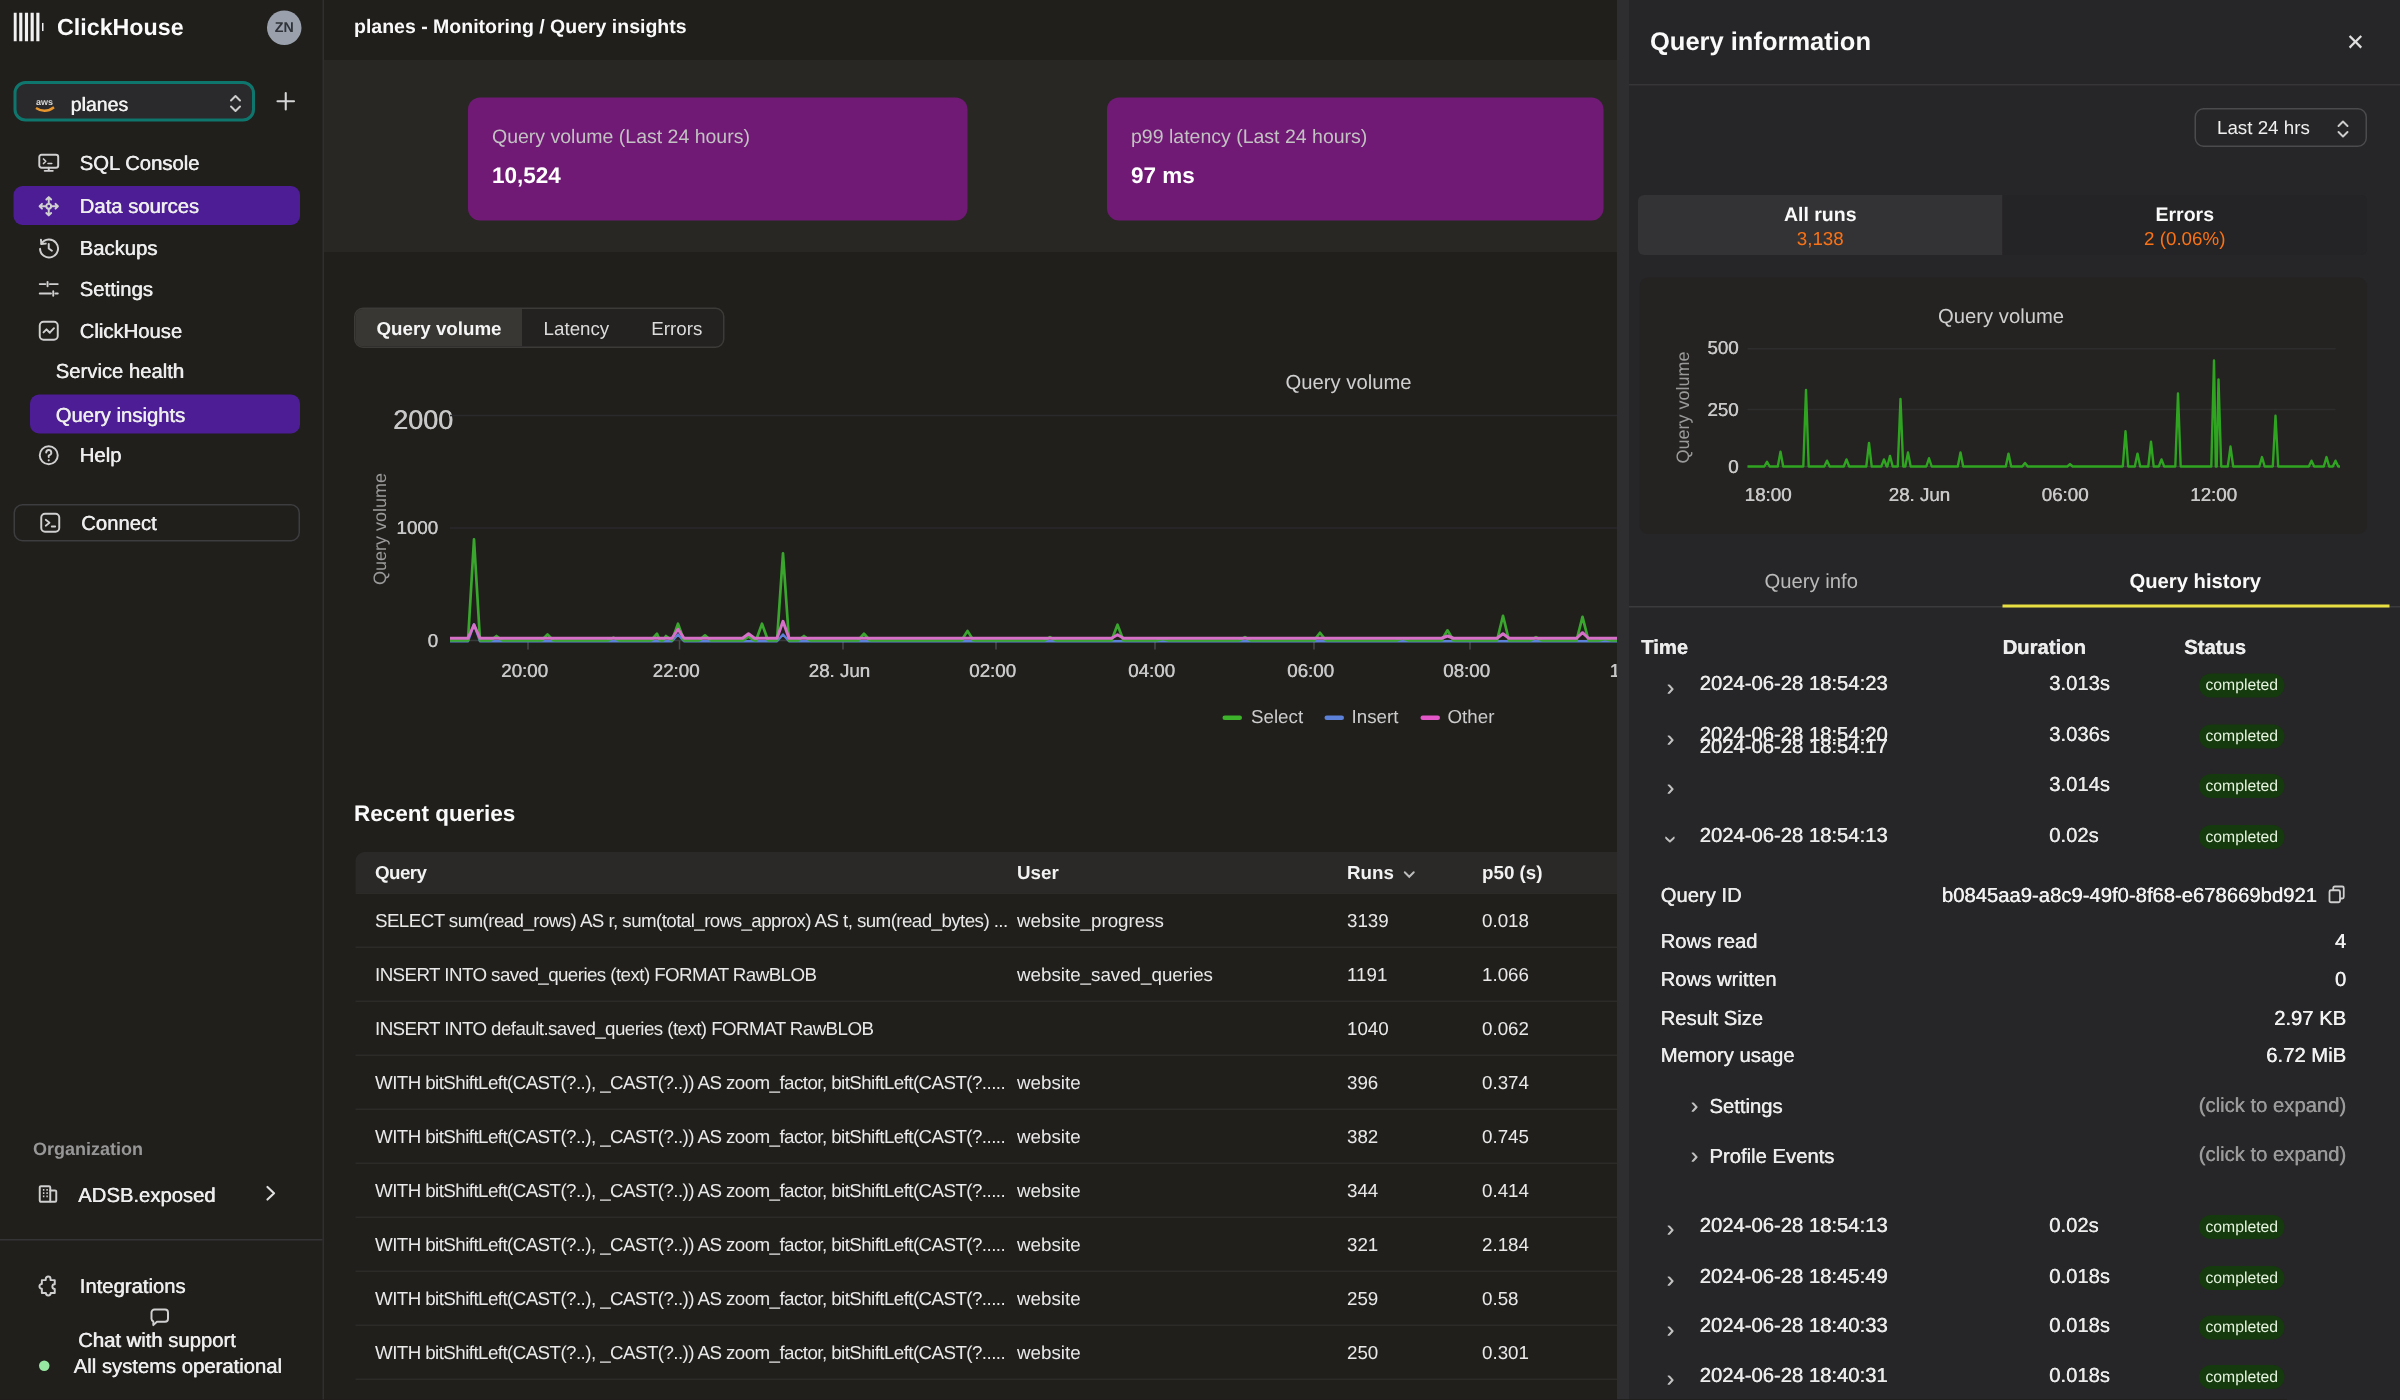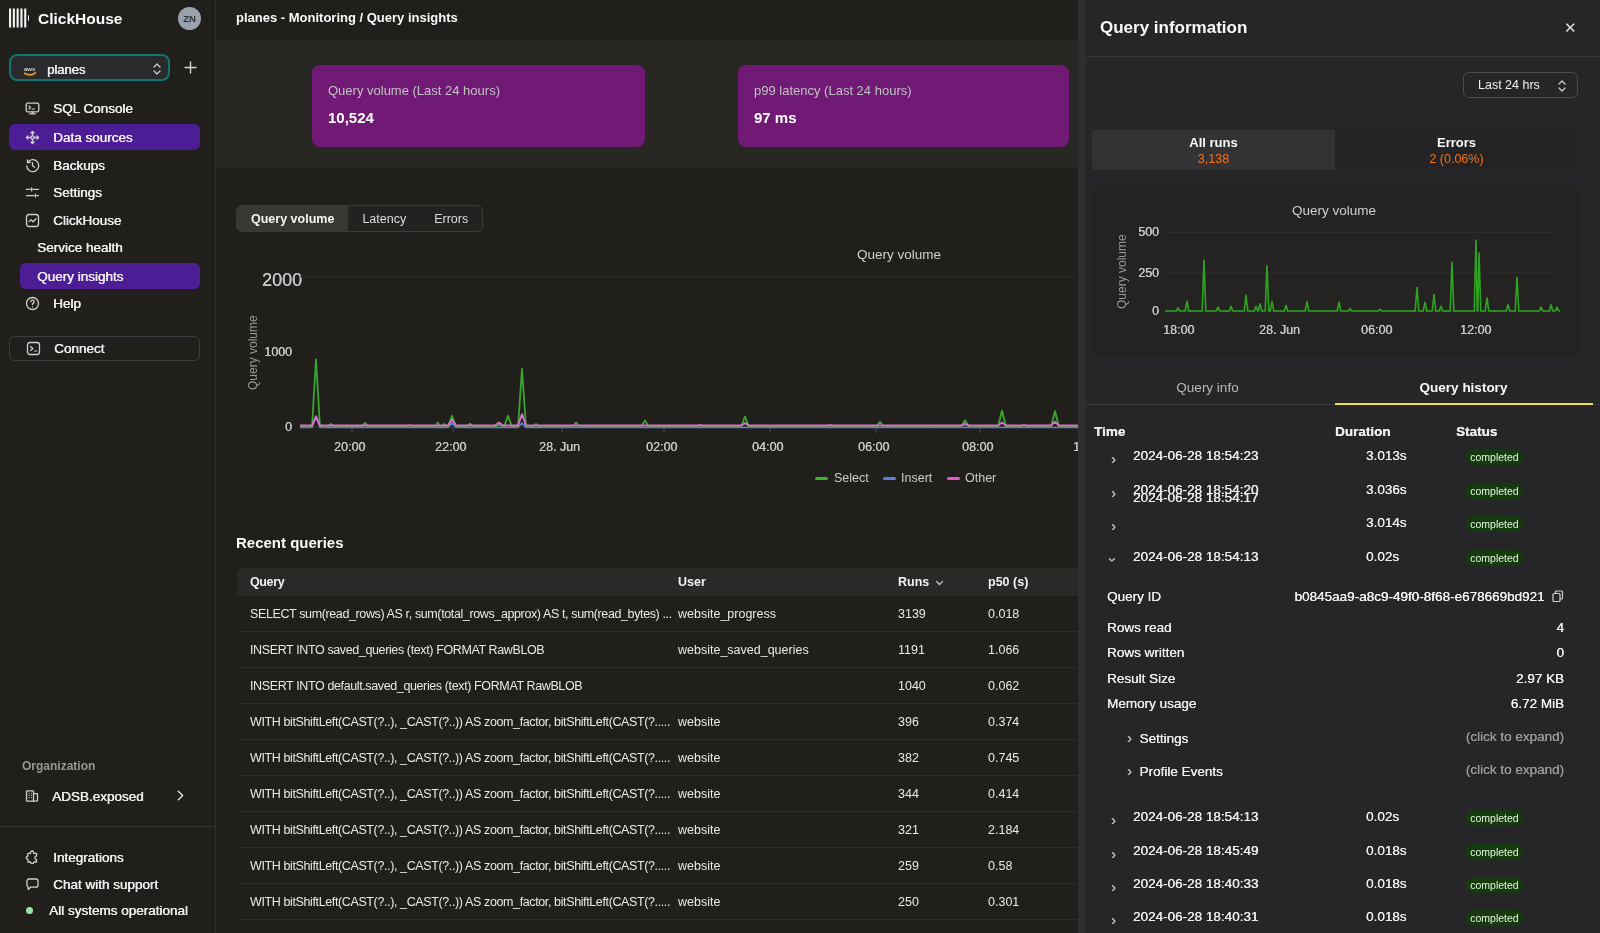--- a/index.html
+++ b/index.html
@@ -170,21 +170,21 @@
       <path d="M1.3 1.3 L5.7 5.5 L1.3 9.7" stroke="#e0e0e0" stroke-width="1.4" fill="none" stroke-linecap="round" stroke-linejoin="round"></path>
     </svg>
     <div class="abs" style="left:0px;top:826px;width:215px;height:1px;background:#343336;"></div>
 
     <div class="navitem" style="top:844px;">
         <svg width="15" height="15" viewBox="0 0 15 15">
           <path d="M5.5 2.6 A1.6 1.6 0 0 1 8.7 2.6 L8.7 3.4 L11.5 3.4 L11.5 6.1 A1.6 1.6 0 0 0 11.5 9.3 L11.5 12 L8.8 12 A1.6 1.6 0 0 1 5.6 12 L2.9 12 L2.9 9.2 A1.6 1.6 0 0 1 2.9 6.0 L2.9 3.4 L5.5 3.4 Z" stroke="#d0d0d0" stroke-width="1.3" fill="none" stroke-linecap="round" stroke-linejoin="round"></path>
         </svg>
         <span>Integrations</span>
       </div>
-    <div class="navitem" style="top:871px;">
+    <div class="navitem" style="top:871px;flex-direction:column;">
         <svg width="15" height="15" viewBox="0 0 15 15">
           <path d="M2 4 A2 2 0 0 1 4 2 L11 2 A2 2 0 0 1 13 4 L13 8.2 A2 2 0 0 1 11 10.2 L5.6 10.2 L3.2 12.4 L3.2 10 A2 2 0 0 1 2 8.2 Z" stroke="#d0d0d0" stroke-width="1.3" fill="none" stroke-linecap="round" stroke-linejoin="round"></path>
         </svg>
         <span>Chat with support</span>
       </div>
     <div class="navitem" style="top:897px;">
         <span class="abs" style="left:16.5px;top:10px;width:7px;height:7px;border-radius:50%;background:#97e6a1;"></span>
         <span style="margin-left:40px;">All systems operational</span>
       </div>
   </div>

